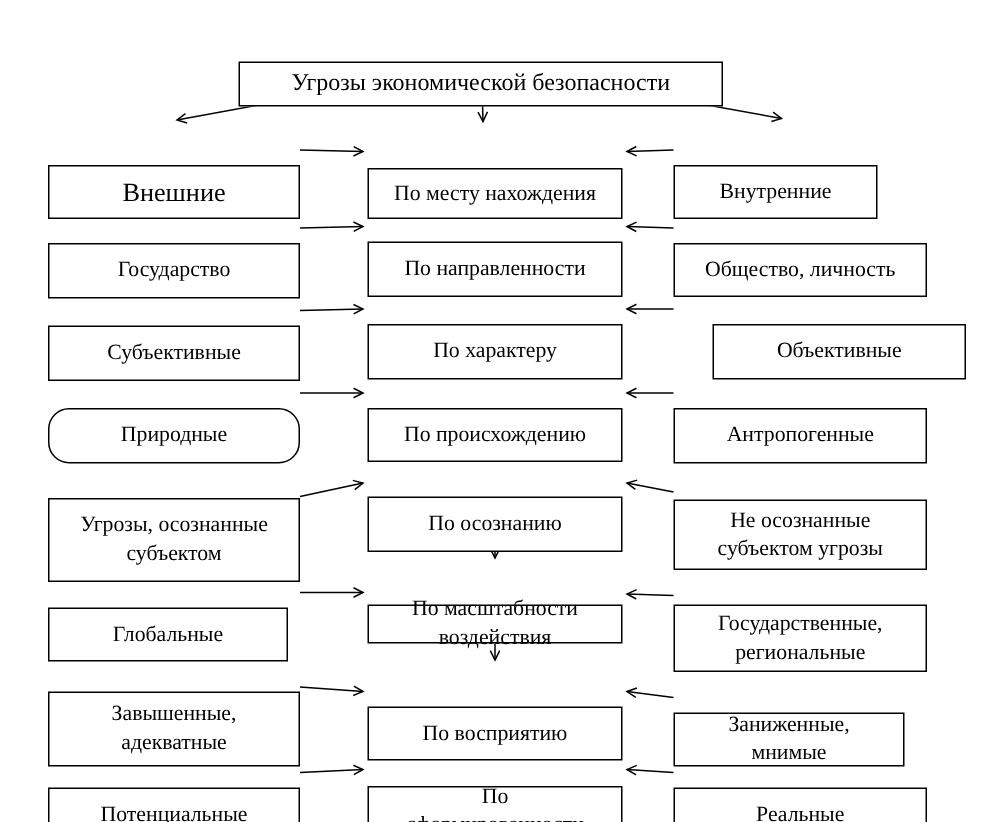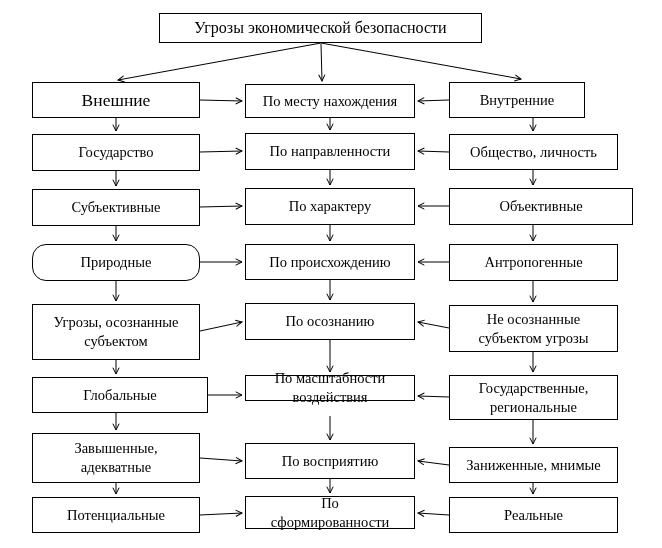--- a/index.html
+++ b/index.html
@@ -17,51 +17,52 @@
     box-sizing:border-box;
     border:1px solid #000;
     background:#fff;
     display:flex;
     align-items:center;
     justify-content:center;
     text-align:center;
     font-size:14.5px;
     line-height:1.3;
     padding:1px 16px;
+    margin-top:28px;
   }
   .title{font-size:16px;}
   .big{font-size:17.5px;}
   
   .t0{left:159px;top:13px;width:323px;height:30px;}
   
   .l1{left:32px;top:82px;width:168px;height:36px;}
   .l2{left:32px;top:134px;width:168px;height:37px;}
   .l3{left:32px;top:189px;width:168px;height:37px;}
   .l4{left:32px;top:244px;width:168px;height:37px;border-radius:14px;}
   .l5{left:32px;top:304px;width:168px;height:56px;}
-  .l6{left:32px;top:377px;width:176px;height:36px;}
+  .l6{left:32px;top:377px;width:160px;height:36px;}
   .l7{left:32px;top:433px;width:168px;height:50px;}
   .l8{left:32px;top:497px;width:168px;height:36px;}
   
   .m1{left:245px;top:84px;width:170px;height:34px;}
   .m2{left:245px;top:133px;width:170px;height:37px;}
   .m3{left:245px;top:188px;width:170px;height:37px;}
   .m4{left:245px;top:244px;width:170px;height:36px;}
   .m5{left:245px;top:303px;width:170px;height:37px;}
   .m6{left:245px;top:375px;width:170px;height:26px;}
   .m7{left:245px;top:443px;width:170px;height:36px;}
   .m8{left:245px;top:496px;width:170px;height:33px;}
   
   .r1{left:449px;top:82px;width:136px;height:36px;}
   .r2{left:449px;top:134px;width:169px;height:36px;}
-  .r3{left:449px;top:188px;width:184px;height:37px;}
+  .r3{left:475px;top:188px;width:169px;height:37px;}
   .r4{left:449px;top:244px;width:169px;height:37px;}
   .r5{left:449px;top:305px;width:169px;height:47px;}
   .r6{left:449px;top:375px;width:169px;height:45px;font-family:Liberation Serif, serif;}
-  .r7{left:449px;top:447px;width:169px;height:36px;}
+  .r7{left:449px;top:447px;width:154px;height:36px;}
   .r8{left:449px;top:497px;width:169px;height:36px;}
 </style>
 </head>
 <body>
 
 <div class="canvas">
 
   <svg class="connectors" viewBox="0 0 662 548" xmlns="http://www.w3.org/2000/svg" aria-hidden="true">
     <defs>
       <marker id="arw" viewBox="0 0 10 10" refX="8.5" refY="5" markerWidth="9" markerHeight="9" orient="auto">

